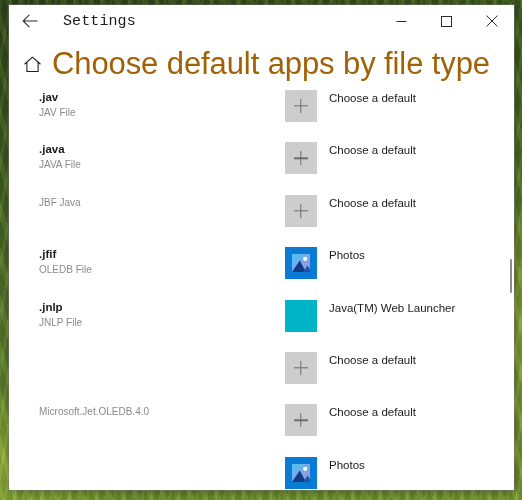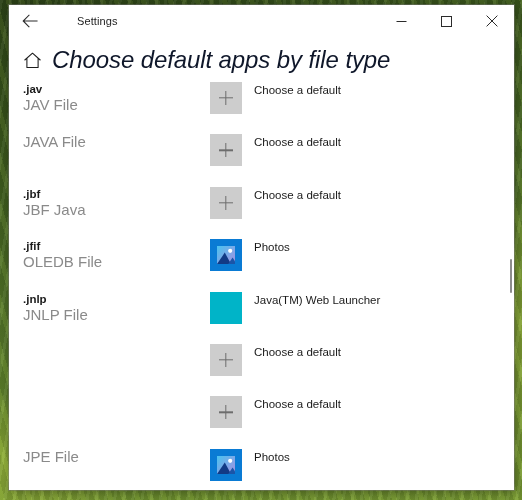--- a/index.html
+++ b/index.html
@@ -56,25 +56,26 @@
   .back-btn {
     width: 42px;
     height: 32px;
     display: flex;
     align-items: center;
     justify-content: center;
     color: #2b2b2b;
   }
   .back-btn svg { display: block; }
   .app-title {
-    font-size: 11px;
+    font-size: 15px;
     color: #1d1d1d;
-    margin-left: 26px;
+    margin-left: 12px;
     letter-spacing: 0.1px;
     white-space: nowrap;
+    font-family: Liberation Mono, monospace;
   }
   .win-controls {
     position: absolute;
     right: 0;
     top: 0;
     display: flex;
     height: 32px;
   }
   .win-btn {
     width: 45px;
@@ -96,54 +97,53 @@
     width: 22px;
     height: 22px;
     display: flex;
     align-items: center;
     justify-content: center;
     color: #1c1c1c;
     margin-right: 9px;
     flex: none;
   }
   .page-title {
-    font-size: 24px;
+    font-size: 31px;
     font-weight: 300;
-    color: #0f172a;
+    color: #a16207;
     white-space: nowrap;
     letter-spacing: -0.1px;
-    font-style: italic;
   }
 
   
   .list {
     position: relative;
     padding-top: 2px;
   }
   .row {
     position: relative;
     height: 52.4px;
     display: flex;
     align-items: flex-start;
   }
   .ext-block {
-    width: 201px;
-    padding-left: 14px;
+    width: 276px;
+    padding-left: 30px;
     box-sizing: border-box;
     flex: none;
   }
   .ext-name {
     font-size: 11.5px;
     font-weight: bold;
     color: #1a1a1a;
     line-height: 15px;
     white-space: nowrap;
   }
   .ext-desc {
-    font-size: 15px;
+    font-size: 10px;
     color: #8a8a8a;
     line-height: 15px;
     white-space: nowrap;
   }
   .app-block {
     display: flex;
     align-items: flex-start;
     flex: 1;
   }
   .tile {
@@ -259,31 +259,31 @@
           <div class="ext-desc">JAV File</div>
         </div>
         <div class="app-block">
           <div class="tile placeholder"></div>
           <div class="app-label">Choose a default</div>
         </div>
       </div>
 
       <div class="row">
         <div class="ext-block">
+          <div class="ext-name">.java</div>
           <div class="ext-desc">JAVA File</div>
         </div>
         <div class="app-block">
           <div class="tile placeholder"></div>
           <div class="app-label">Choose a default</div>
         </div>
       </div>
 
       <div class="row">
         <div class="ext-block">
-          <div class="ext-name">.jbf</div>
           <div class="ext-desc">JBF Java</div>
         </div>
         <div class="app-block">
           <div class="tile placeholder"></div>
           <div class="app-label">Choose a default</div>
         </div>
       </div>
 
       <div class="row">
         <div class="ext-block">
@@ -324,30 +324,30 @@
         <div class="ext-block">
         </div>
         <div class="app-block">
           <div class="tile placeholder"></div>
           <div class="app-label">Choose a default</div>
         </div>
       </div>
 
       <div class="row">
         <div class="ext-block">
-        </div>
-        <div class="app-block">
-          <div class="tile placeholder"></div>
-          <div class="app-label">Choose a default</div>
-        </div>
-      </div>
-
-      <div class="row">
-        <div class="ext-block">
-          <div class="ext-desc">JPE File</div>
+          <div class="ext-desc">Microsoft.Jet.OLEDB.4.0</div>
+        </div>
+        <div class="app-block">
+          <div class="tile placeholder"></div>
+          <div class="app-label">Choose a default</div>
+        </div>
+      </div>
+
+      <div class="row">
+        <div class="ext-block">
         </div>
         <div class="app-block">
           <div class="tile photos">
             <svg width="32" height="32" viewBox="0 0 32 32">
               <defs>
                 <linearGradient id="pg7" x1="0" y1="0" x2="1" y2="1">
                   <stop offset="0" stop-color="#49c3f0"></stop>
                   <stop offset="1" stop-color="#a98fe0"></stop>
                 </linearGradient>
               </defs>

